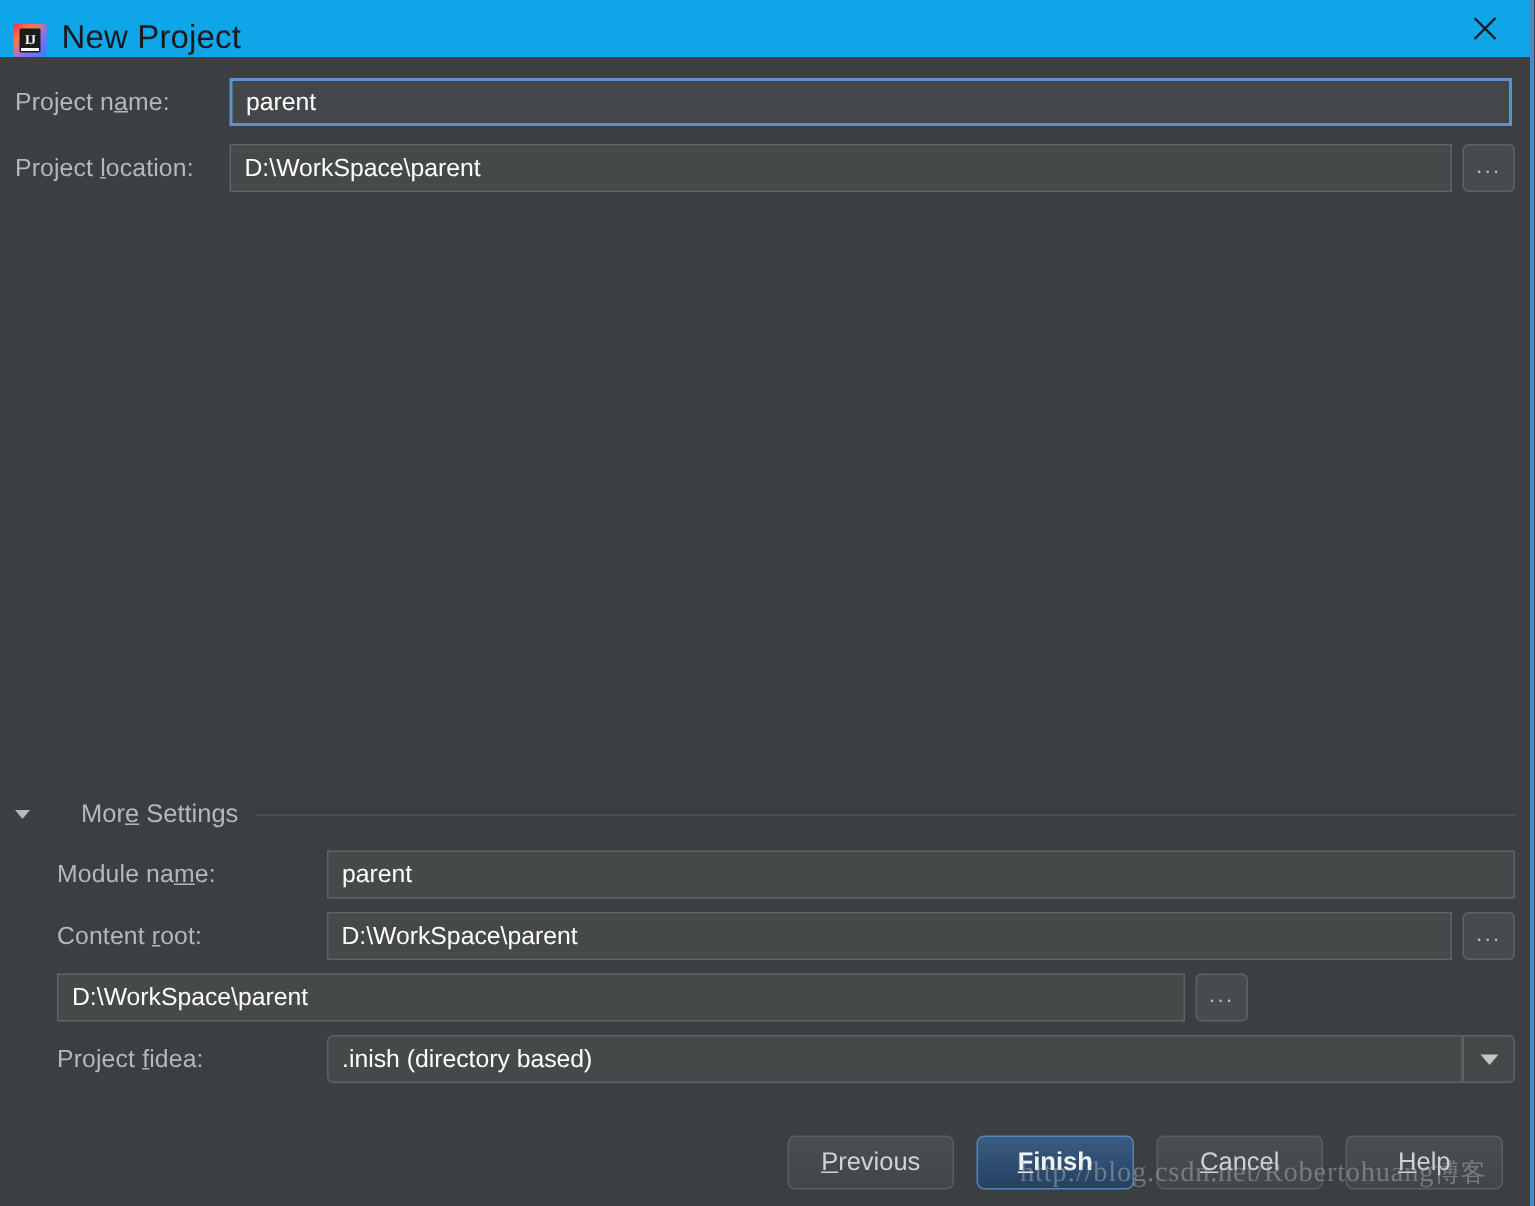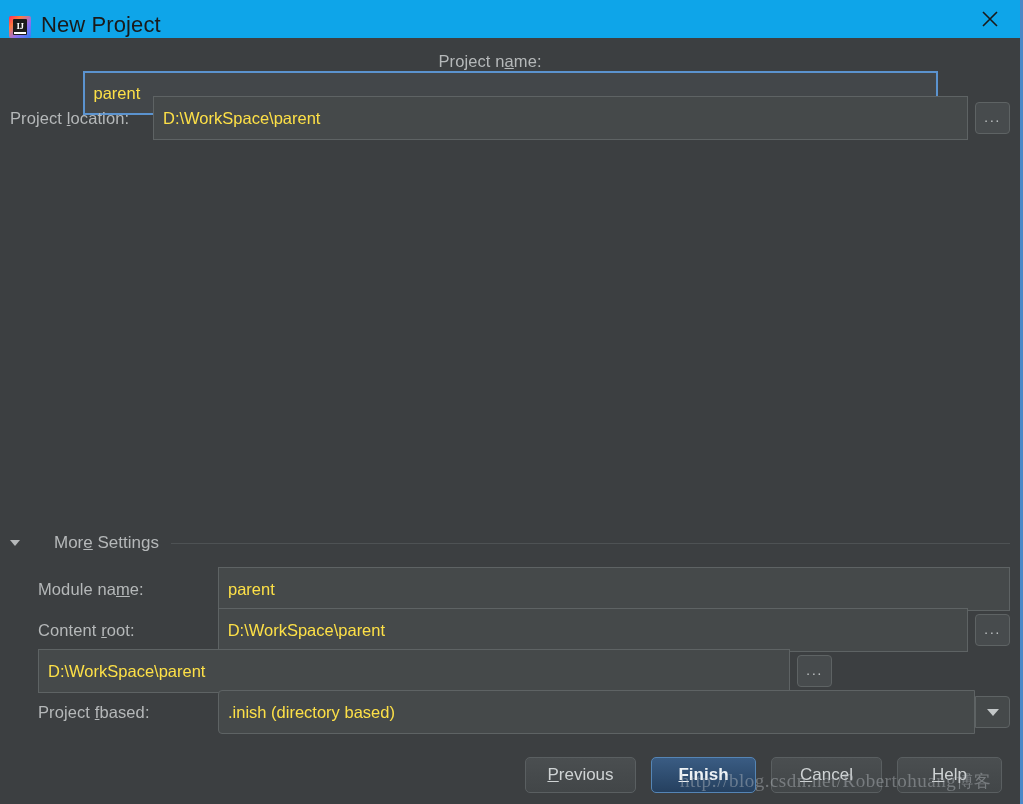--- a/index.html
+++ b/index.html
@@ -97,27 +97,27 @@
     font-size: 16.5px;
     white-space: nowrap;
     letter-spacing: 0.1px;
   }
   .mn { text-decoration: underline; }
 
   .field {
     box-sizing: border-box;
     background: #45494a;
     border: 1px solid #5e6364;
-    color: #fde047;
+    color: #ffffff;
     font-size: 16.5px;
     line-height: 1;
     display: flex;
     align-items: center;
     padding-left: 9px;
-    height: 44px;
+    height: 32px;
     overflow: hidden;
     white-space: nowrap;
     text-align: right;
   }
   .field.focused {
     border: 2px solid #5b93cf;
     background: #43474a;
   }
 
   .browse-btn {
@@ -241,21 +241,21 @@
       <div class="bar"></div>
     </div>
     <div class="title-text">New Project</div>
     <div class="title-close">
       <svg width="18" height="18" viewBox="0 0 18 18">
         <path d="M2 2 L16 16 M16 2 L2 16" stroke="#1a1a1a" stroke-width="1.6" fill="none"></path>
       </svg>
     </div>
   </div>
 
-  <div class="form-row" style="left:10px; top:52px; width:1000px;flex-direction:column;">
+  <div class="form-row" style="left:10px; top:52px; width:1000px;">
     <div class="label" style="width:143px;"><span>Project n</span><span class="mn">a</span><span>me:</span></div>
     <div class="field focused" style="width:855px;">
       <span>parent</span>
     </div>
   </div>
 
   <div class="form-row" style="left:10px; top:96px; width:1000px;">
     <div class="label" style="width:143px;"><span>Project </span><span class="mn">l</span><span>ocation:</span></div>
     <div class="field" style="width:815px;">
       <span>D:\WorkSpace\parent</span>
@@ -291,21 +291,21 @@
   <div class="form-row" style="left:38px; top:649px; width:972px;">
     <div class="field" style="width:752px;">
       <span>D:\WorkSpace\parent</span>
     </div>
     <div class="browse-btn" style="margin-left:7px;">
       <span class="dots">...</span>
     </div>
   </div>
 
   <div class="form-row" style="left:38px; top:690px; width:972px;">
-    <div class="label" style="width:180px;"><span>Project </span><span class="mn">f</span><span>based:</span></div>
+    <div class="label" style="width:180px;"><span>Project </span><span class="mn">f</span><span>idea:</span></div>
     <div class="field" style="width:757px; border-radius:4px 0 0 4px;">
       <span>.inish (directory based)</span>
     </div>
     <div class="combo-arrow">
       <span class="tri-down"></span>
     </div>
   </div>
 
   <div class="btn" style="left:525px; top:757px; width:111px;">
       <span></span>

